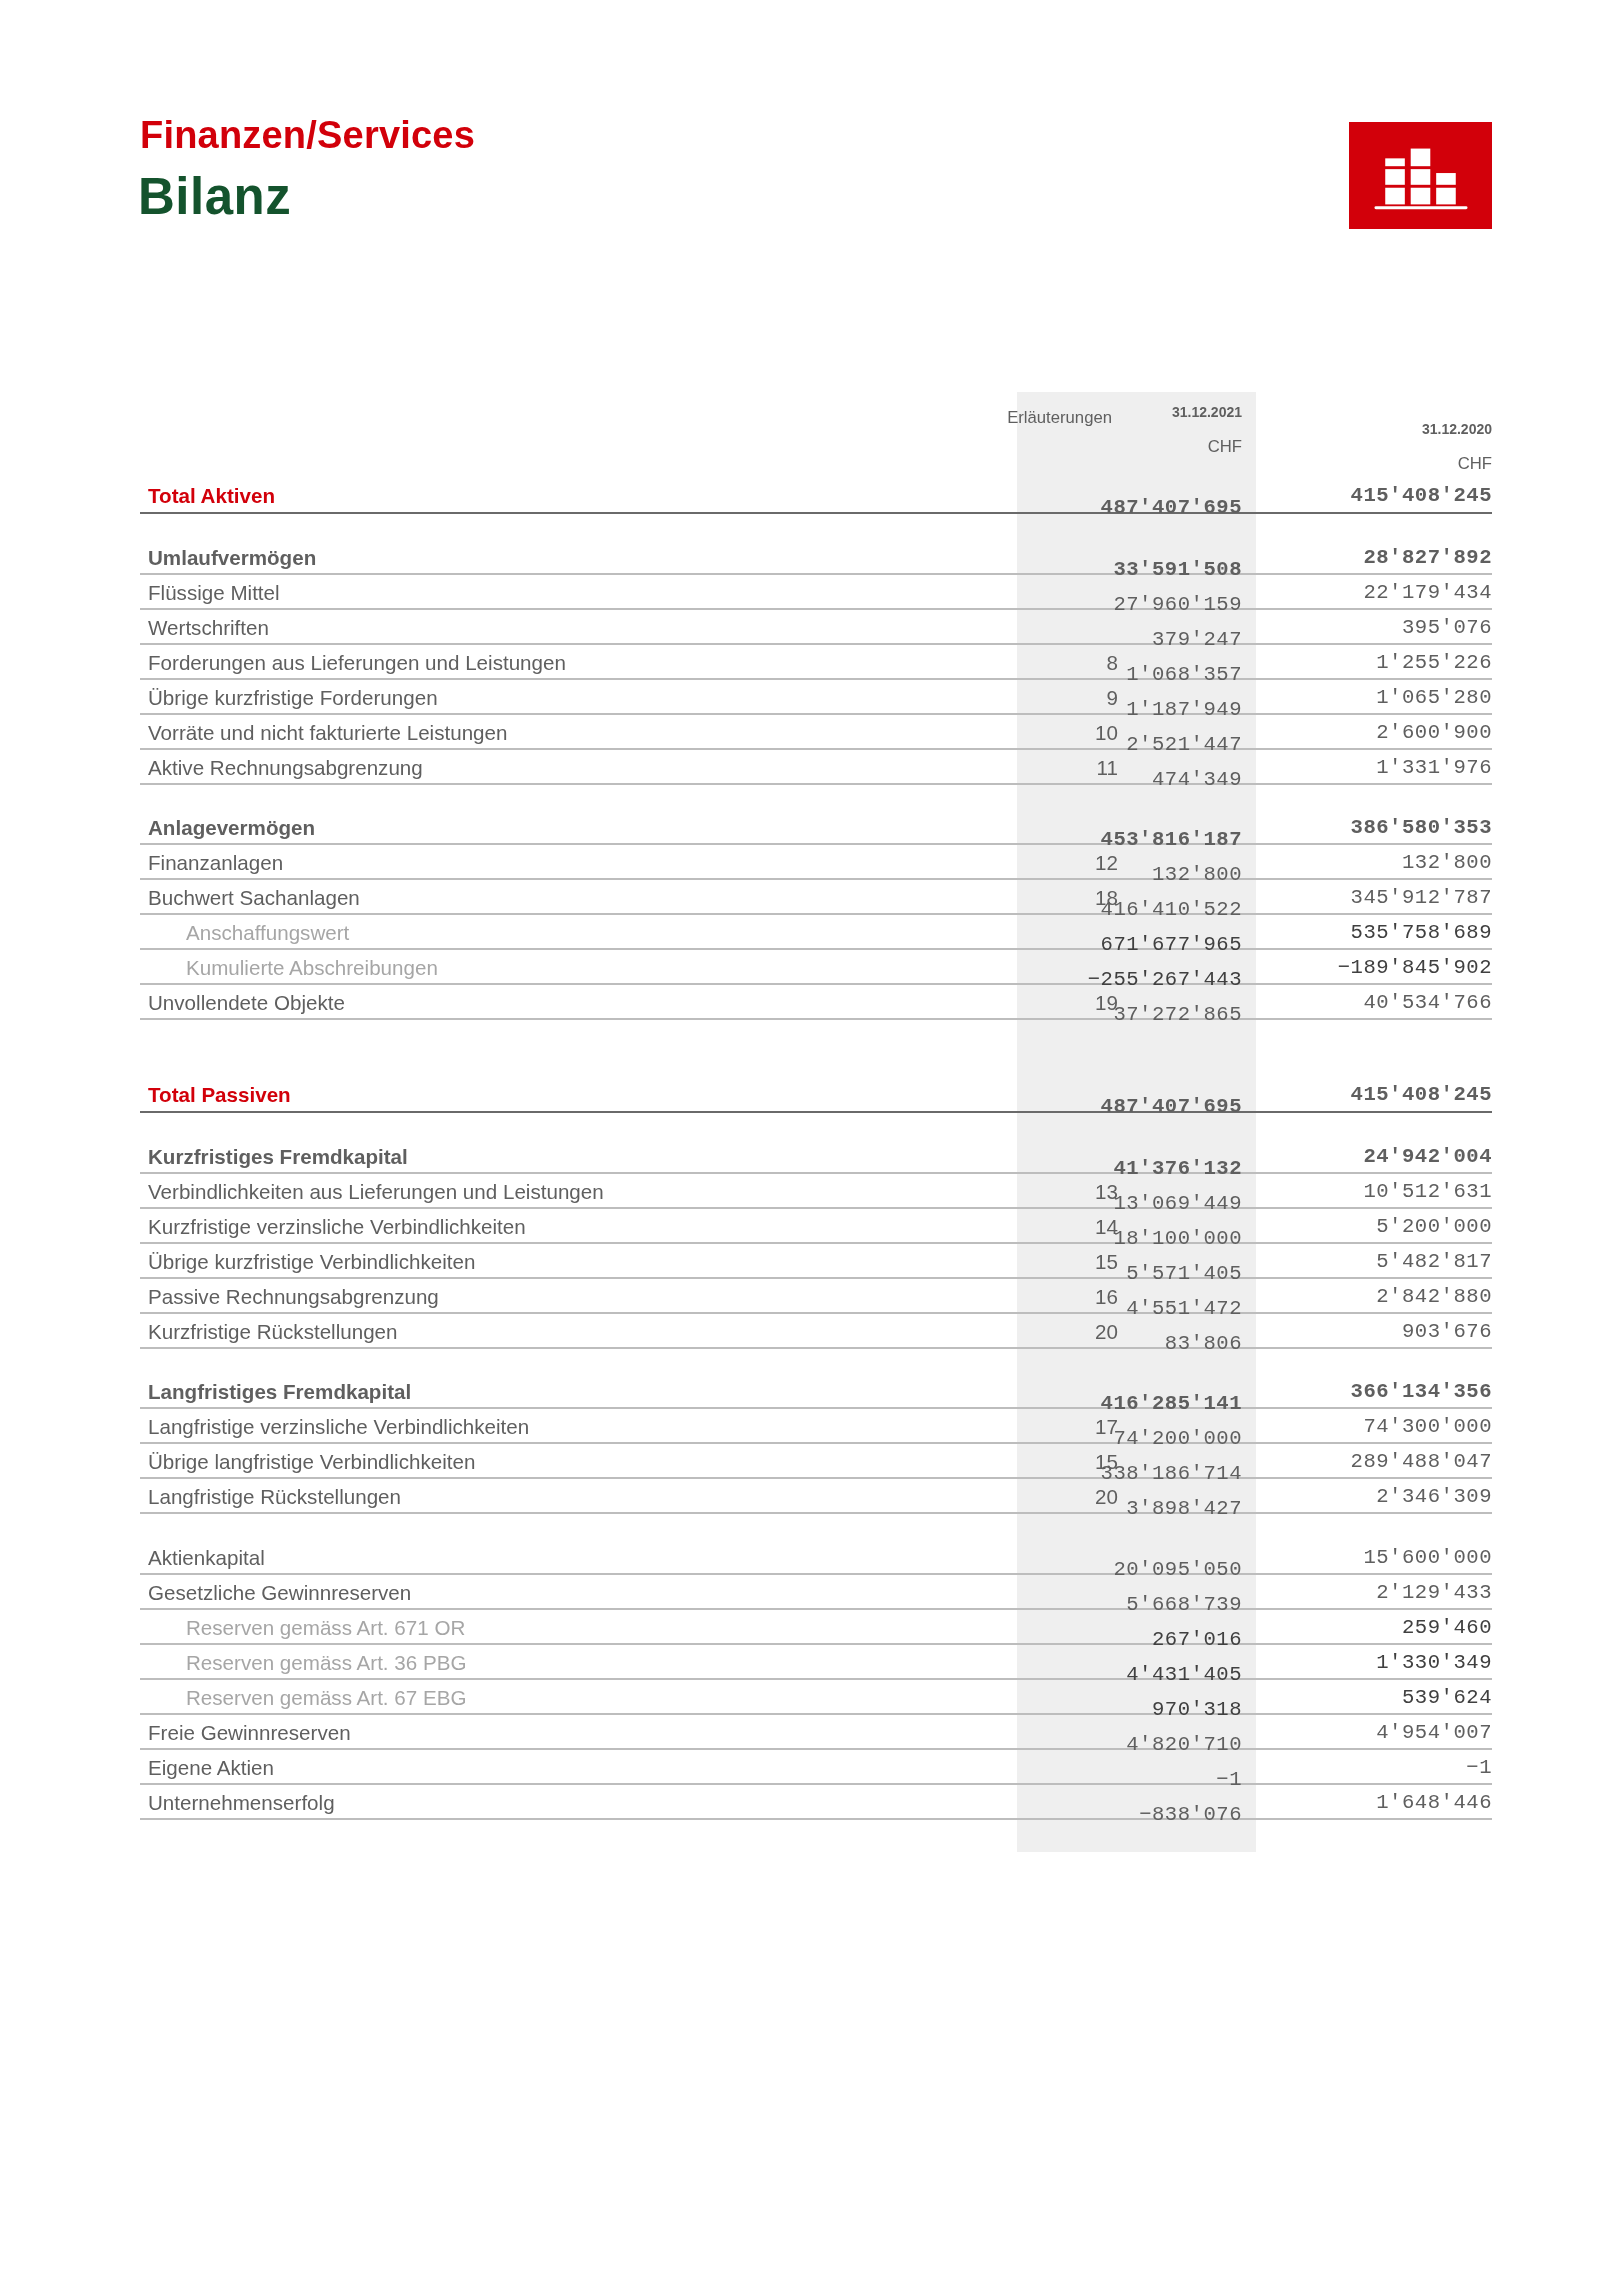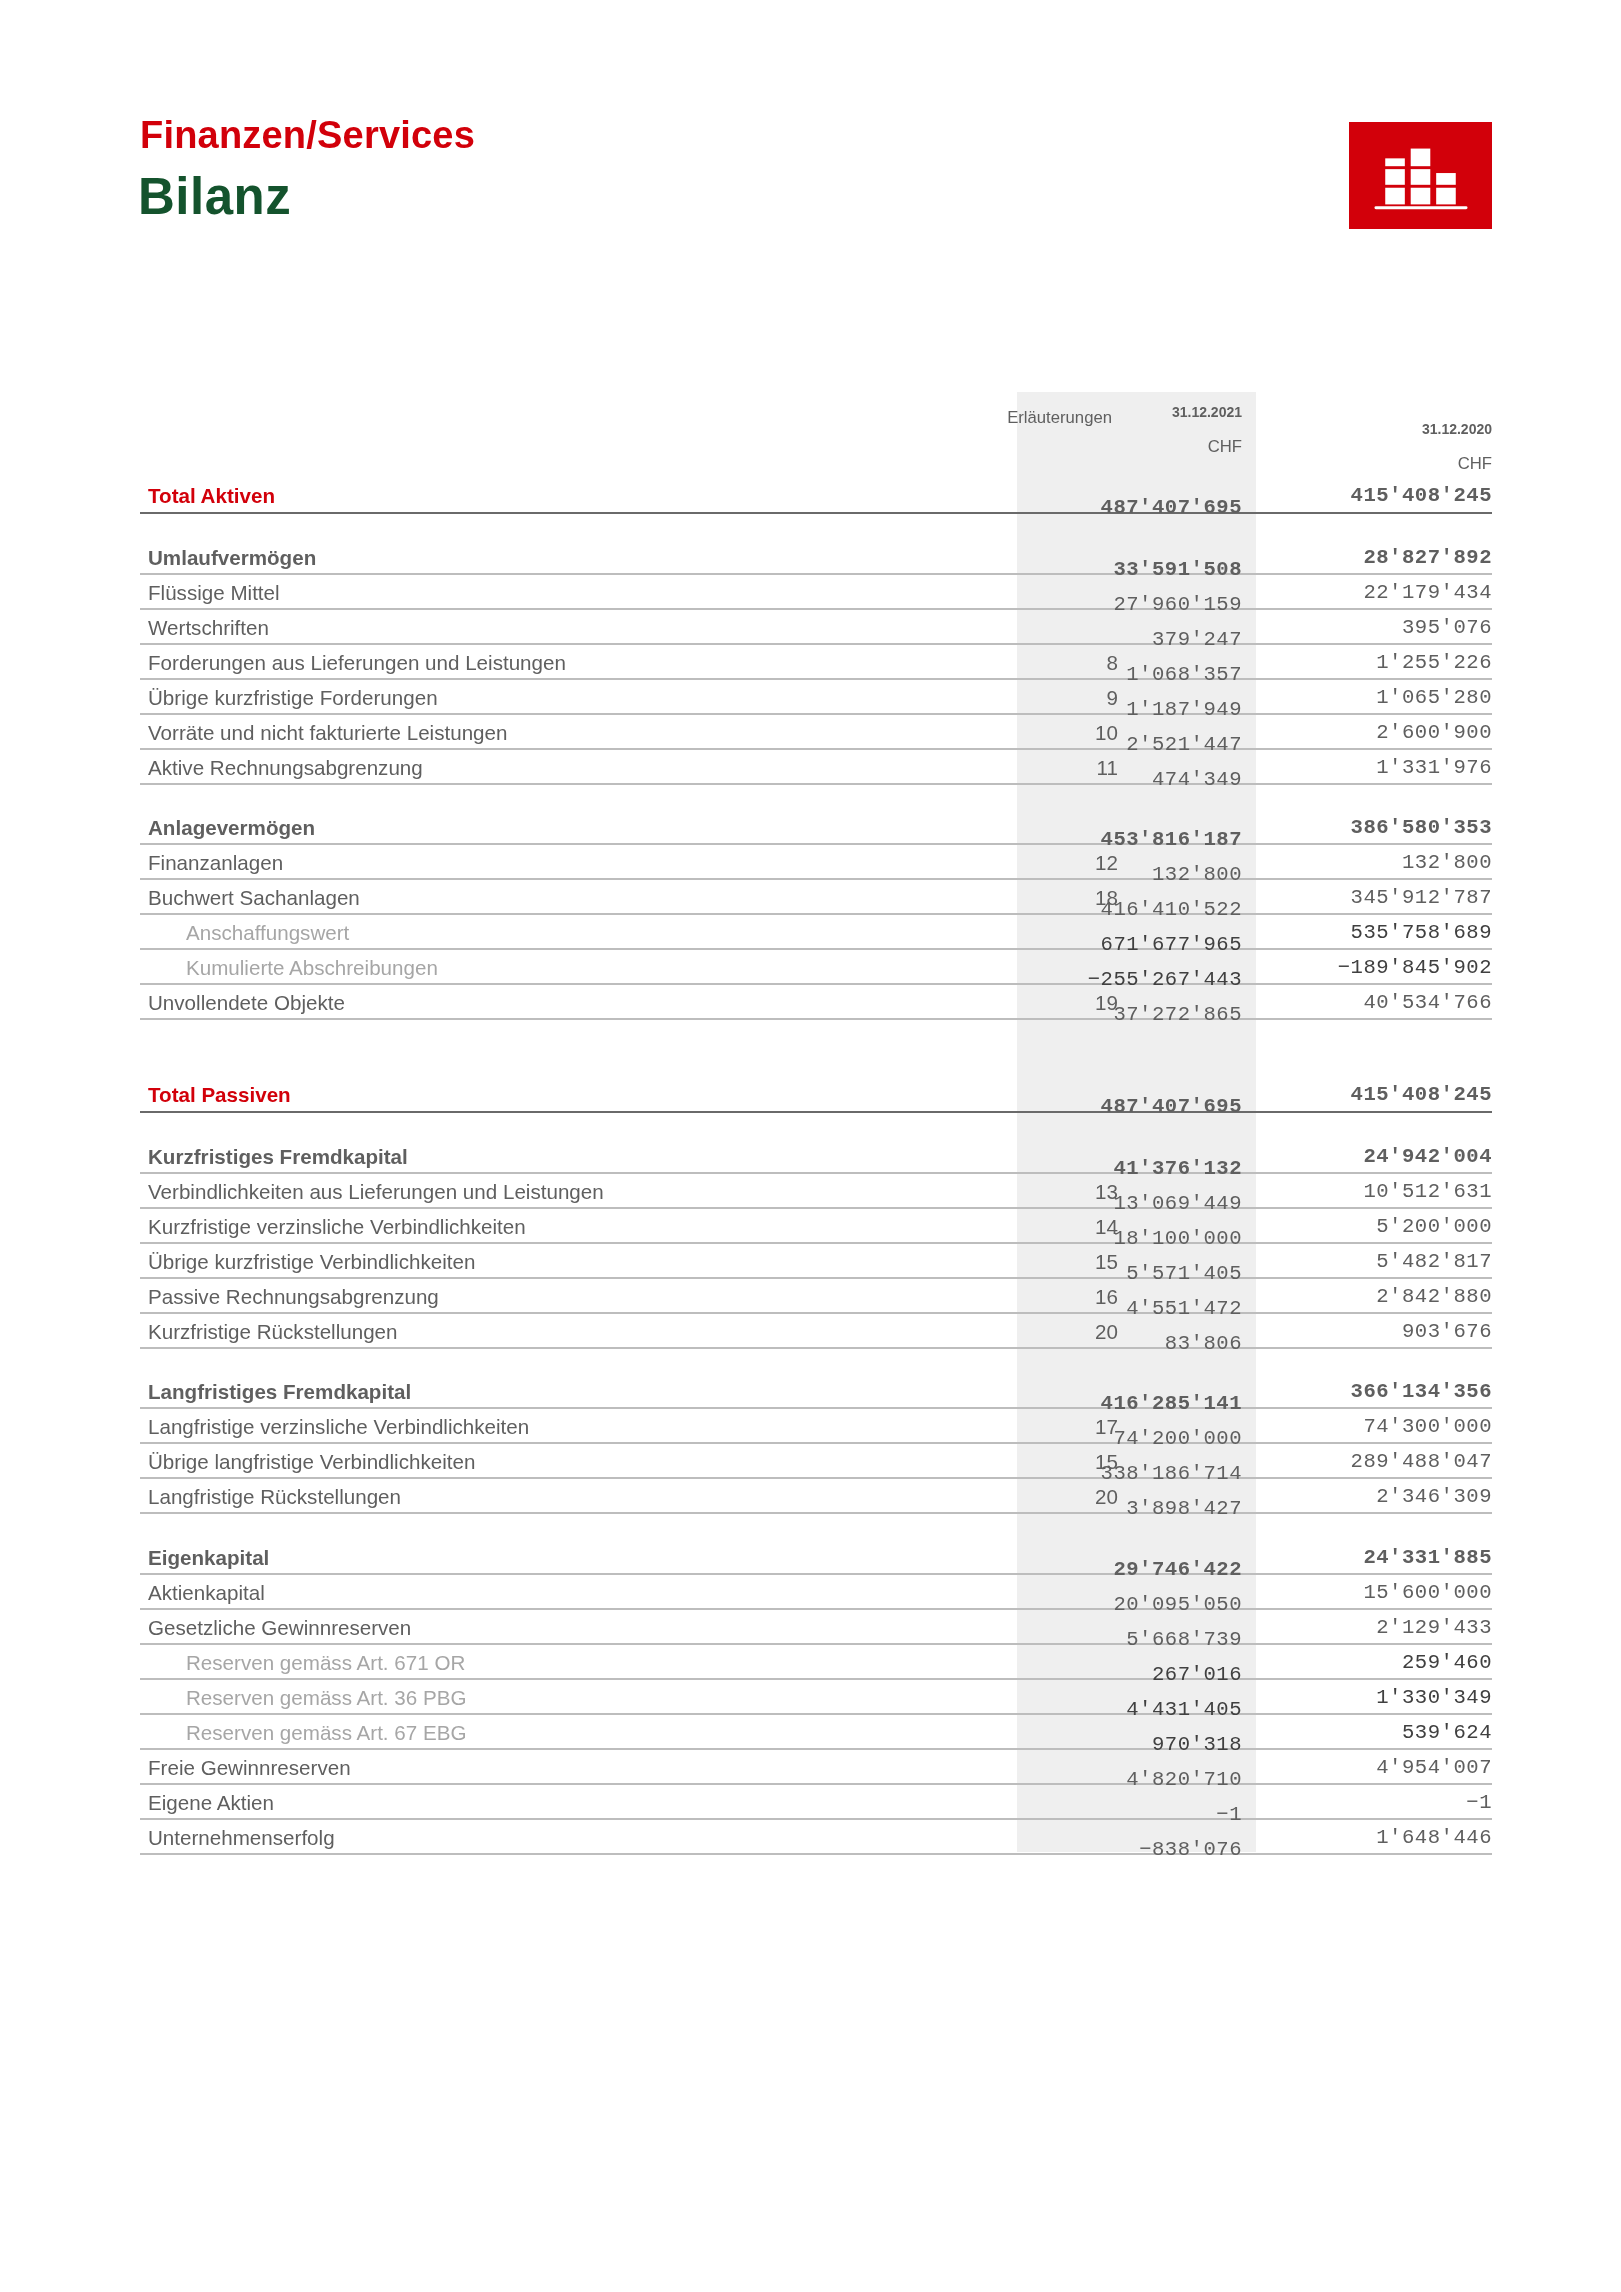--- a/index.html
+++ b/index.html
@@ -229,25 +229,20 @@
   </div>
   <div class="row">
     <span class="lbl">Langfristige Rückstellungen</span>
     <span class="note">20</span>
     <span class="v1">3'898'427</span>
     <span class="v2">2'346'309</span>
   </div>
 
   <div class="gap-s"></div>
 
-  <div class="row bold">
-    <span class="lbl">Eigenkapital</span>
-    <span class="v1">29'746'422</span>
-    <span class="v2">24'331'885</span>
-  </div>
   <div class="row">
     <span class="lbl">Aktienkapital</span>
     <span class="v1">20'095'050</span>
     <span class="v2">15'600'000</span>
   </div>
   <div class="row">
     <span class="lbl">Gesetzliche Gewinnreserven</span>
     <span class="v1">5'668'739</span>
     <span class="v2">2'129'433</span>
   </div>

